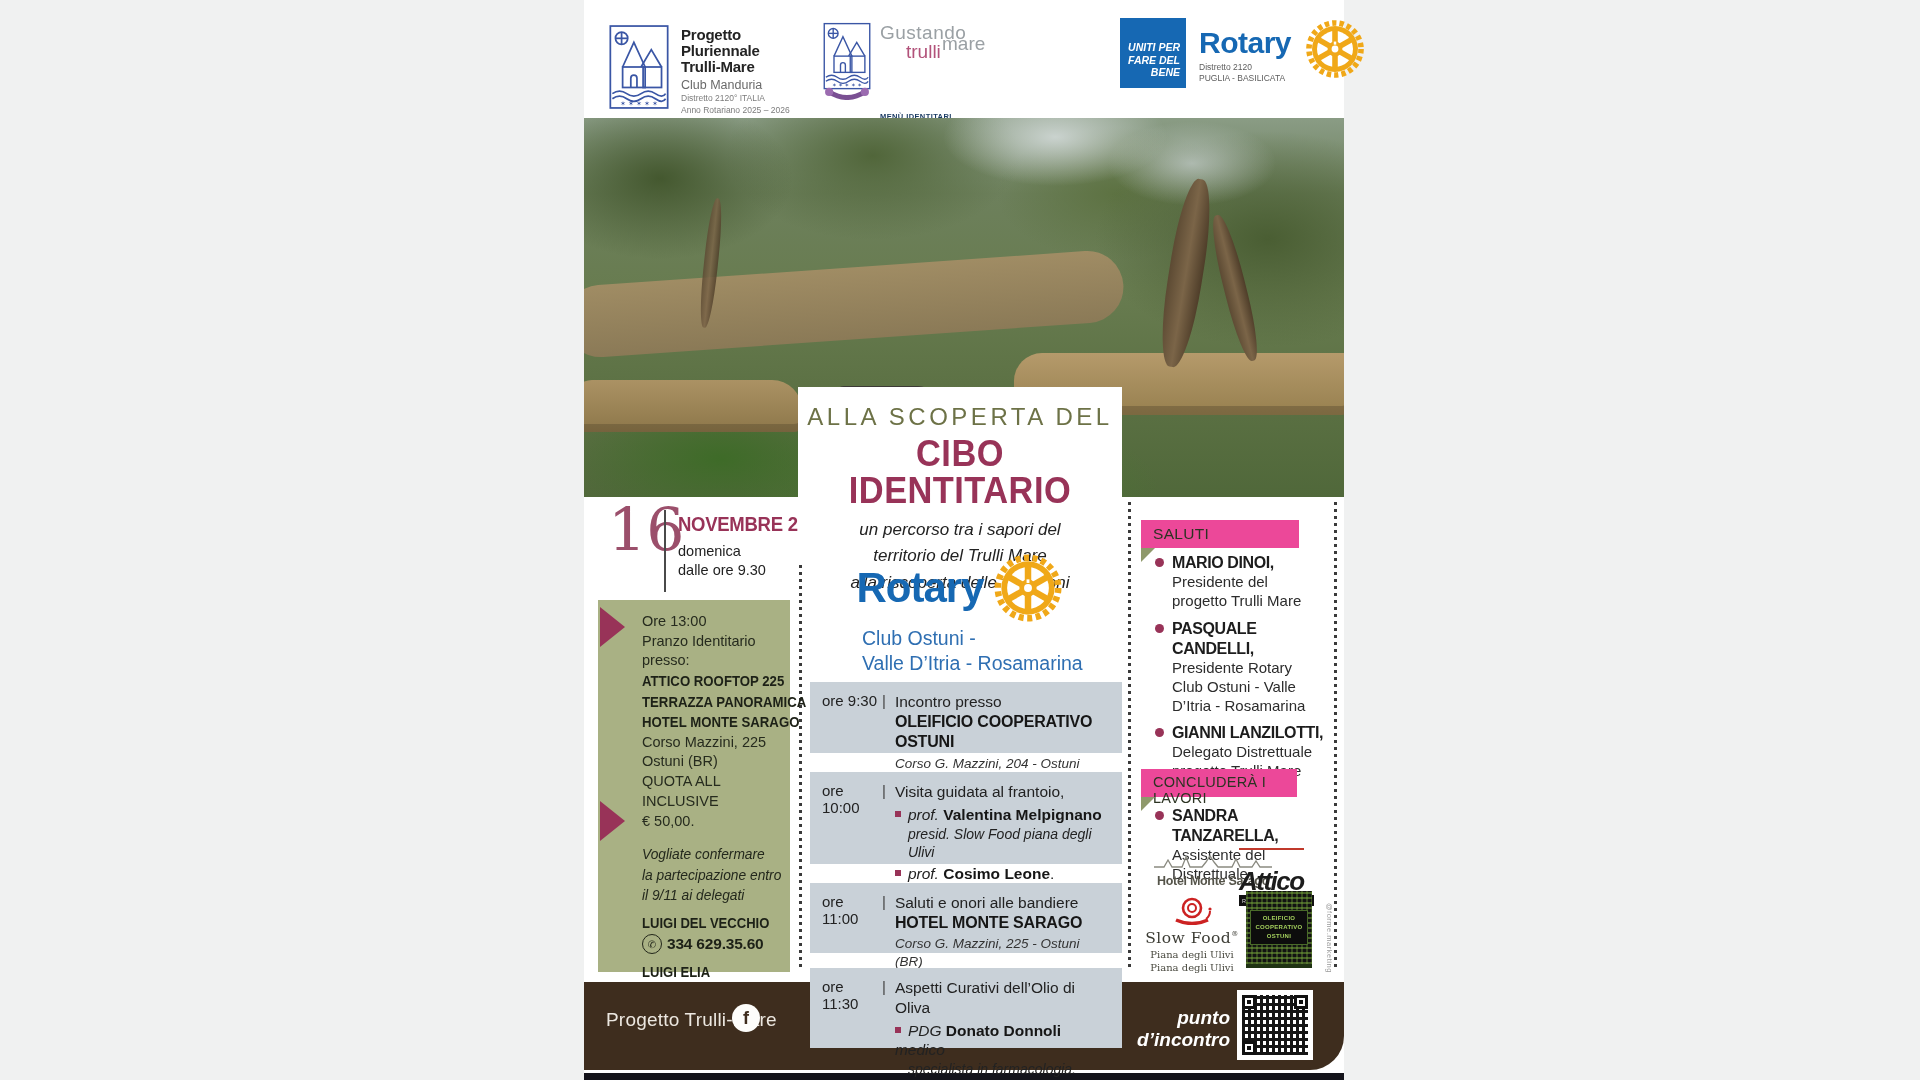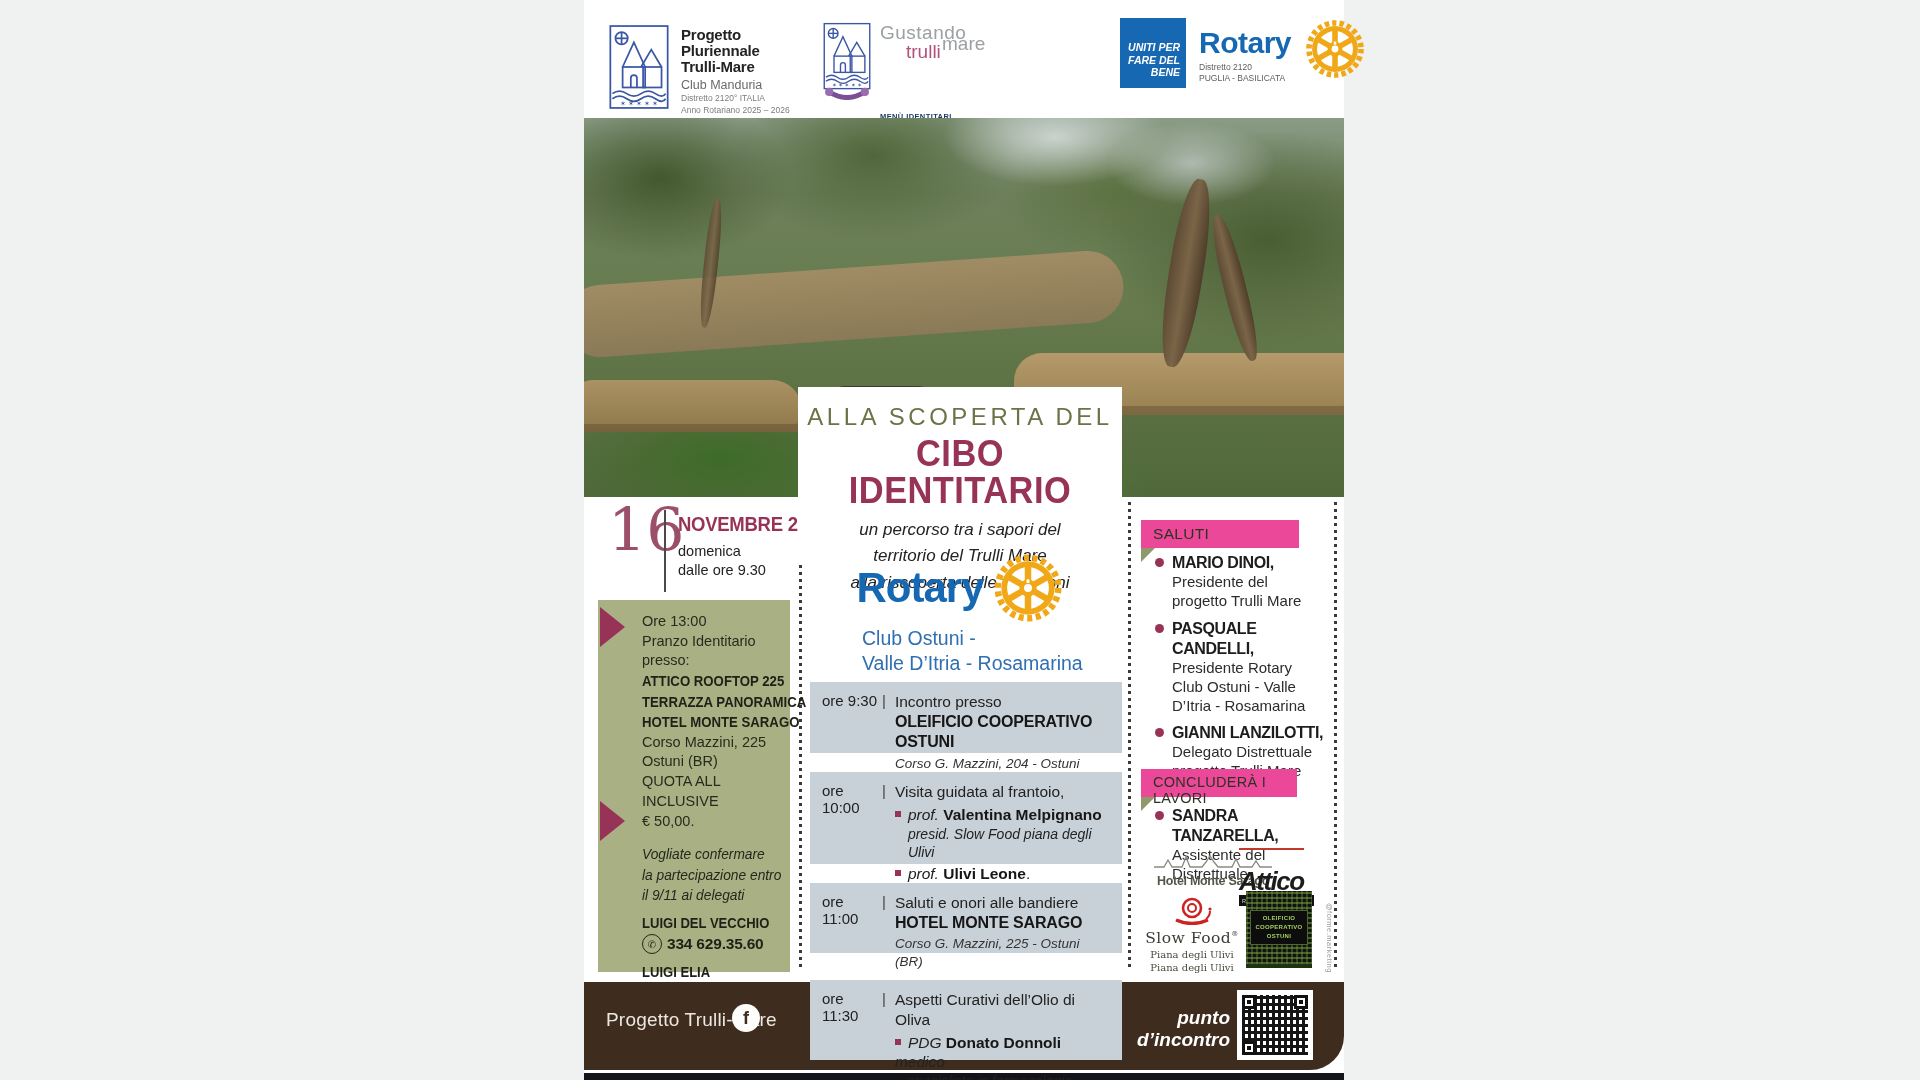--- a/index.html
+++ b/index.html
@@ -91,21 +91,21 @@
   .club-word{font-size:42px;font-weight:bold;color:#1668b3;letter-spacing:-1px;}
   .club-lines{padding-left:64px;font-size:19.5px;color:#2f6fb2;line-height:1.3;margin-top:2px;}
   
   .row{
     left:226px;width:312px;background:#c9d1d8;z-index:3;
     padding:10px 12px;box-sizing:border-box;display:flex;align-items:flex-start;
   }
   .row0{top:682px;height:71px;}
   .row1{top:772px;height:92px;}
   .row2{top:883px;height:70px;}
-  .row3{top:968px;height:80px;margin-top:12px;}
+  .row3{top:968px;height:80px;}
   .rtime{font-size:15px;color:#222;width:60px;flex-shrink:0;}
   .rpipe{color:#444;margin:0 9px 0 0;font-size:15px;}
   .rcontent{font-size:15.5px;color:#222;line-height:1.28;}
   .rbold{font-weight:bold;font-size:16px;color:#161616;letter-spacing:-.2px;}
   .raddr{font-style:italic;font-size:13.5px;color:#333;margin-top:2px;}
   .brow{margin-top:3px;}
   .sq{display:inline-block;width:6px;height:6px;background:#983358;margin-right:7px;vertical-align:3px;}
   .it{font-style:italic;}
   .bd{font-weight:bold;color:#161616;}
   .bsub{font-style:italic;font-size:14px;margin-left:13px;margin-top:1px;}
@@ -377,21 +377,21 @@
     <span class="rpipe">|</span>
     <div class="rcontent">
       <div>Visita guidata al frantoio,</div>
       <div class="brow">
         <span class="sq"></span><span class="it">prof.</span>
         <span class="bd">Valentina Melpignano</span>
       </div>
       <div class="bsub">presid. Slow Food piana degli Ulivi</div>
       <div class="brow">
         <span class="sq"></span><span class="it">prof.</span>
-        <span class="bd">Ulivi Leone</span><span>.</span>
+        <span class="bd">Cosimo Leone</span><span>.</span>
       </div>
     </div>
   </div>
 
   <div class="abs row row2">
     <span class="rtime">ore 11:00</span>
     <span class="rpipe">|</span>
     <div class="rcontent">
       <div>Saluti e onori alle bandiere</div>
       <div class="rbold">HOTEL MONTE SARAGO</div>

